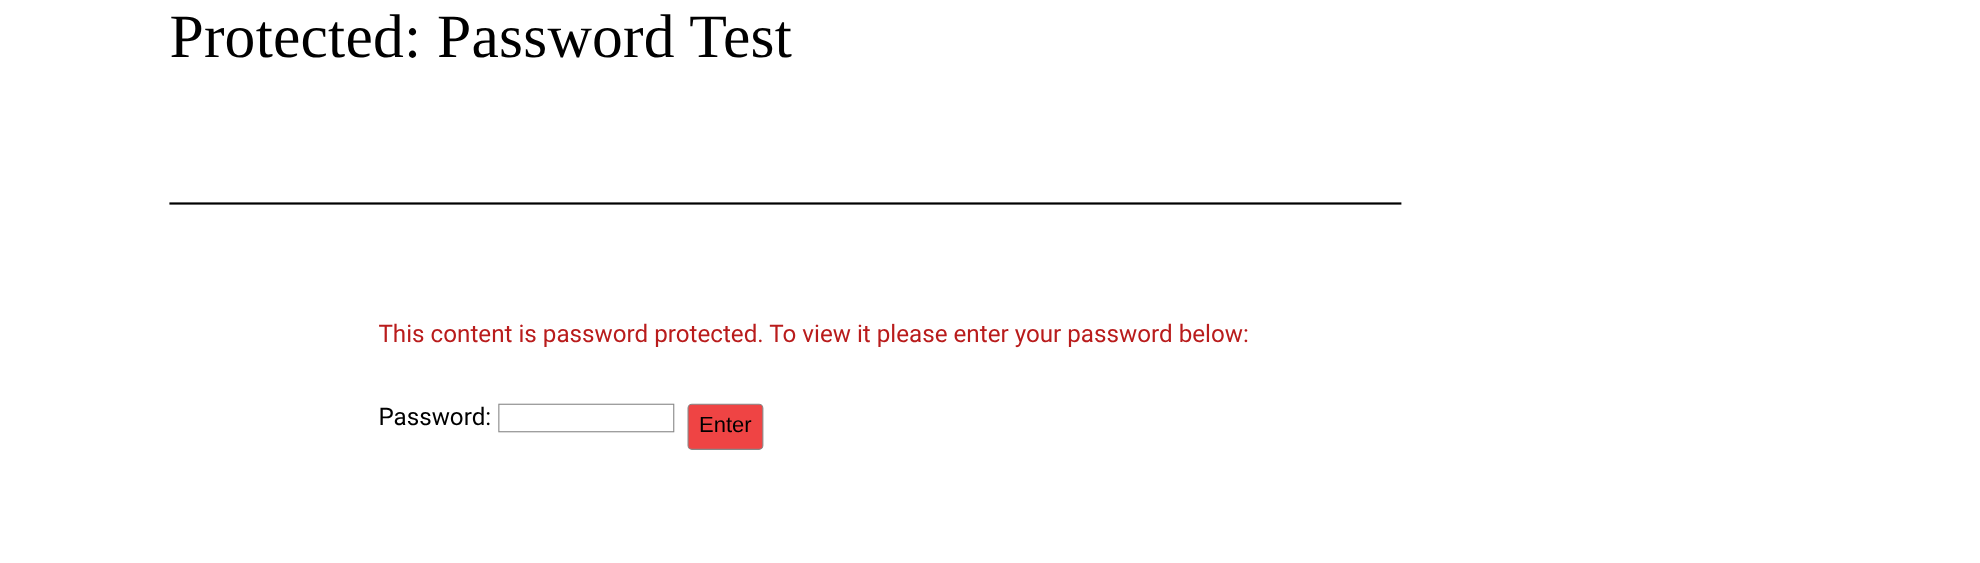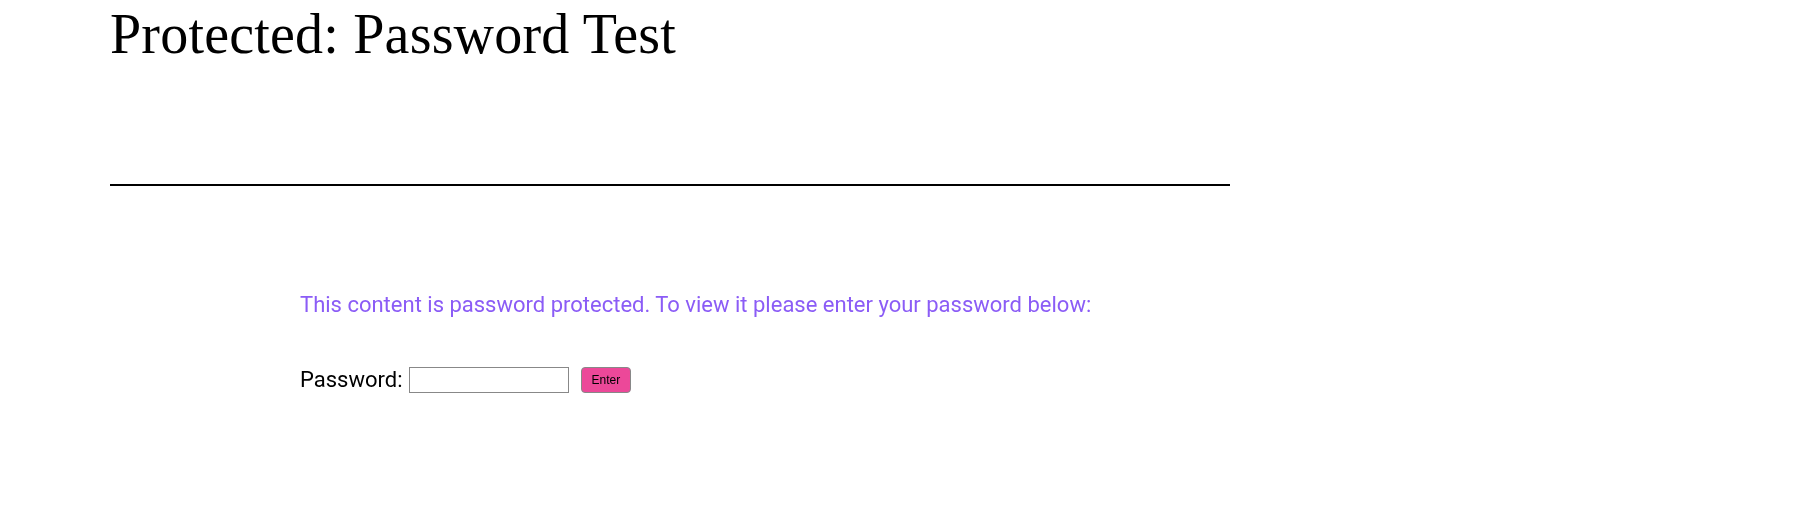--- a/index.html
+++ b/index.html
@@ -9,20 +9,21 @@
     }
     body {
       background: #ffffff;
       font-family: -apple-system, BlinkMacSystemFont, "Segoe UI", Roboto, Helvetica, Arial, sans-serif;
       width: 1800px;
       height: 512px;
     }
     .container {
       padding-left: 110px;
       padding-right: 200px;
+      margin-left: 44px;
     }
     .page-title {
       font-family: Georgia, "Times New Roman", Times, serif;
       font-weight: 400;
       font-size: 56px;
       color: #000;
       padding-top: 2px;
       letter-spacing: 0.2px;
     }
     .divider {
@@ -30,21 +31,21 @@
       border-top: 2px solid #000;
       margin-top: 118px;
       width: 1120px;
     }
     .content {
       padding-left: 190px;
       padding-top: 104px;
     }
     .message {
       font-size: 22px;
-      color: #8b5cf6;
+      color: #b91c1c;
       line-height: 1.4;
     }
     .form-row {
       margin-top: 46px;
       display: flex;
       align-items: flex-start;
       gap: 6px;
     }
     .label {
       font-size: 22px;
@@ -52,24 +53,24 @@
     }
     .password-input {
       width: 160px;
       height: 26px;
       border: 1px solid #888;
       background: #fff;
       font-size: 14px;
       padding: 2px 4px;
     }
     .enter-button {
-      height: 26px;
+      height: 42px;
       padding: 2px 10px;
-      font-size: 12px;
-      background: #ec4899;
+      font-size: 20px;
+      background: #ef4444;
       border: 1px solid #888;
       border-radius: 4px;
       cursor: pointer;
       color: #000;
       margin-left: 6px;
     }
   </style>
 </head>
 <body>
 

